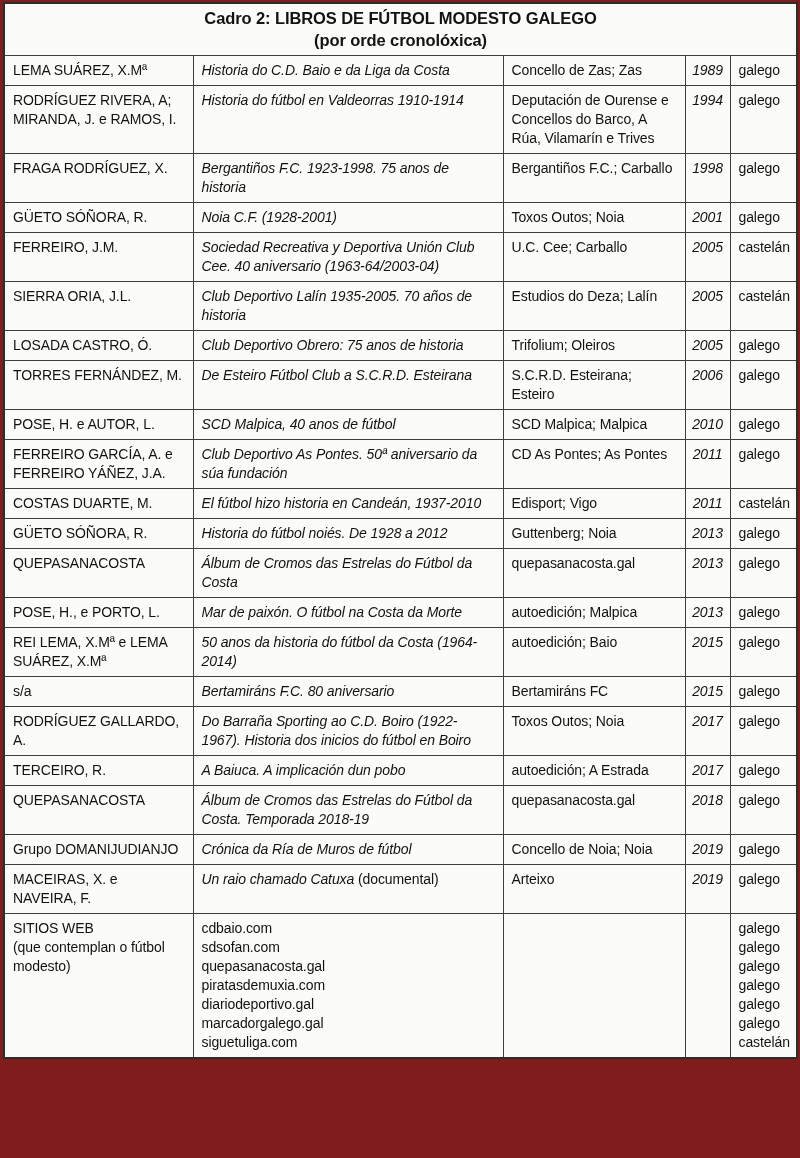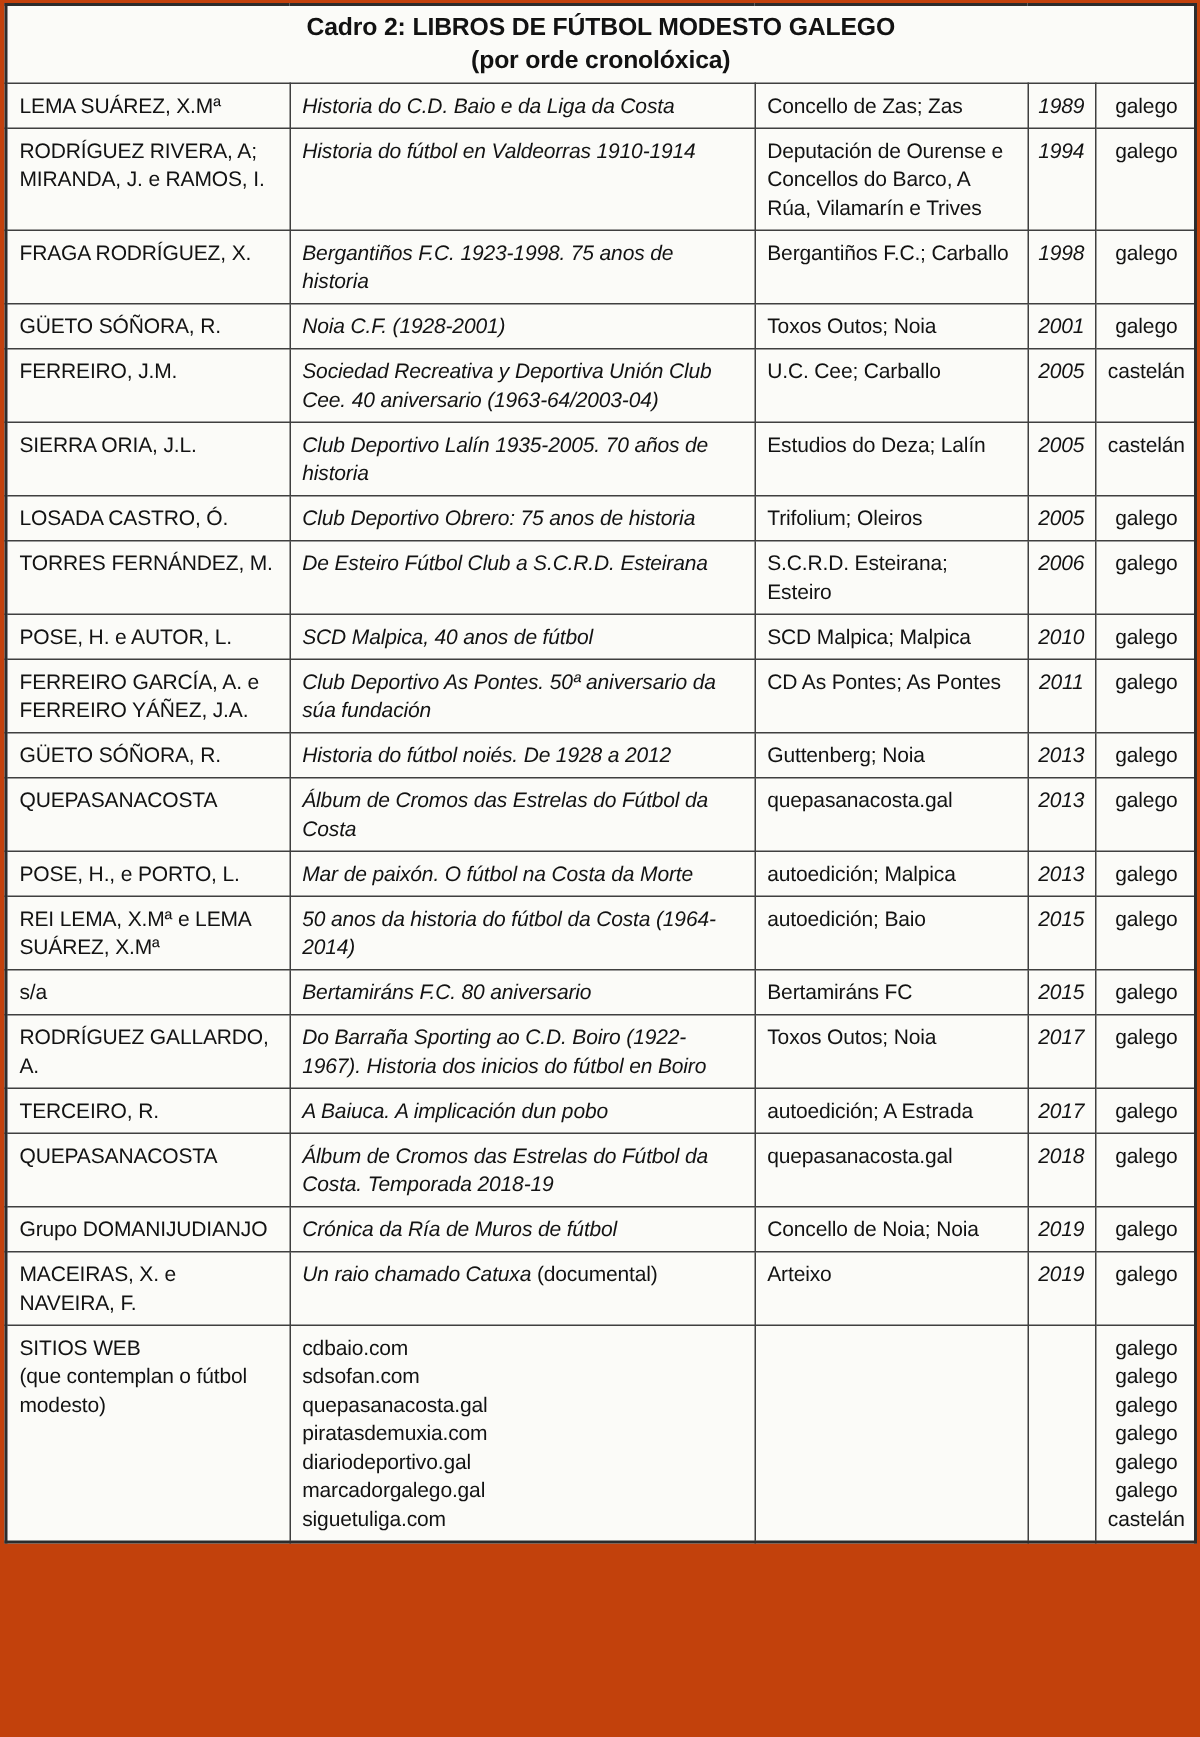--- a/index.html
+++ b/index.html
@@ -4,21 +4,21 @@
 <style>
   html,body{margin:0;padding:0;}
   body{
     width:800px;height:1158px;
     background:#f4f4f1;
     font-family:"Liberation Sans",sans-serif;
     color:#121212;
   }
   .sheet{
     position:relative;width:800px;height:1158px;
-    background:#c2410c;overflow:hidden;
+    background:#7f1d1d;overflow:hidden;
   }
   table.books{
     position:absolute;left:3px;top:2px;width:793px;
     border-collapse:collapse;table-layout:fixed;
     background:#fbfbf8;
     border:2px solid #2c2c2c;
     font-size:14px;line-height:19px;letter-spacing:-0.1px;
   }
   th,td{
     border:1px solid #3f3f3f;
@@ -32,21 +32,21 @@
     padding:3px 8px 4px 8px;
   }
   tr.colhead-row th{
     text-align:center;vertical-align:middle;font-weight:bold;
     font-size:14.5px;line-height:19px;
     padding:7px 3px;
   }
   td.title-cell{font-style:italic;margin-top:24px;}
   td.title-cell .note{font-style:normal;}
   td.year-cell{text-align:center;padding-left:2px;padding-right:2px;font-style:italic;}
-  td.lang-cell{text-align:center;padding-right:6px;}
+  td.lang-cell{text-align:left;padding-right:6px;}
   .site-line{display:block;}
   .lang-line{display:block;}
   .author-line{display:block;}
 </style>
 </head>
 <body>
 
 <div class="sheet">
   <table class="books">
     <colgroup>
@@ -129,20 +129,27 @@
           <td class="lang-cell">galego</td>
         </tr>
         <tr>
           <td class="author-cell">FERREIRO GARCÍA, A. e FERREIRO YÁÑEZ, J.A.</td>
           <td class="title-cell"><span>Club Deportivo As Pontes. 50ª aniversario da súa fundación</span></td>
           <td class="editorial-cell">CD As Pontes; As Pontes</td>
           <td class="year-cell">2011</td>
           <td class="lang-cell">galego</td>
         </tr>
         <tr>
+          <td class="author-cell">COSTAS DUARTE, M.</td>
+          <td class="title-cell"><span>El fútbol hizo historia en Candeán, 1937-2010</span></td>
+          <td class="editorial-cell">Edisport; Vigo</td>
+          <td class="year-cell">2011</td>
+          <td class="lang-cell">castelán</td>
+        </tr>
+        <tr>
           <td class="author-cell">GÜETO SÓÑORA, R.</td>
           <td class="title-cell"><span>Historia do fútbol noiés. De 1928 a 2012</span></td>
           <td class="editorial-cell">Guttenberg; Noia</td>
           <td class="year-cell">2013</td>
           <td class="lang-cell">galego</td>
         </tr>
         <tr>
           <td class="author-cell">QUEPASANACOSTA</td>
           <td class="title-cell"><span>Álbum de Cromos das Estrelas do Fútbol da Costa</span></td>
           <td class="editorial-cell">quepasanacosta.gal</td>

